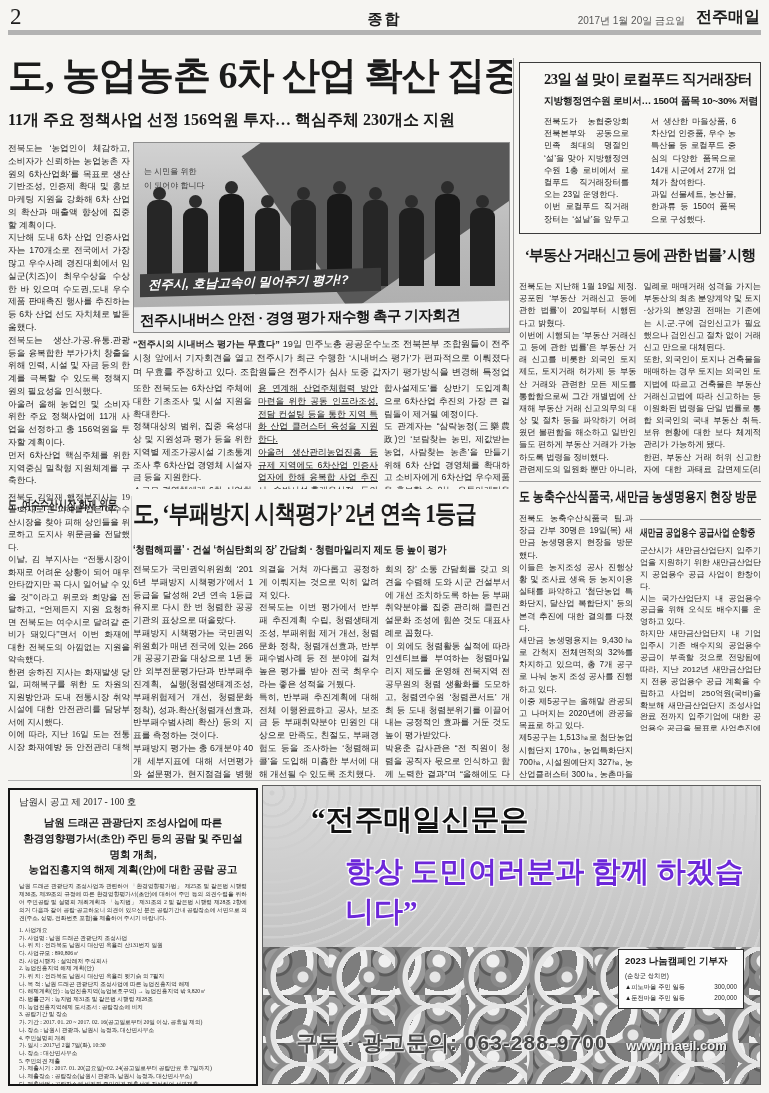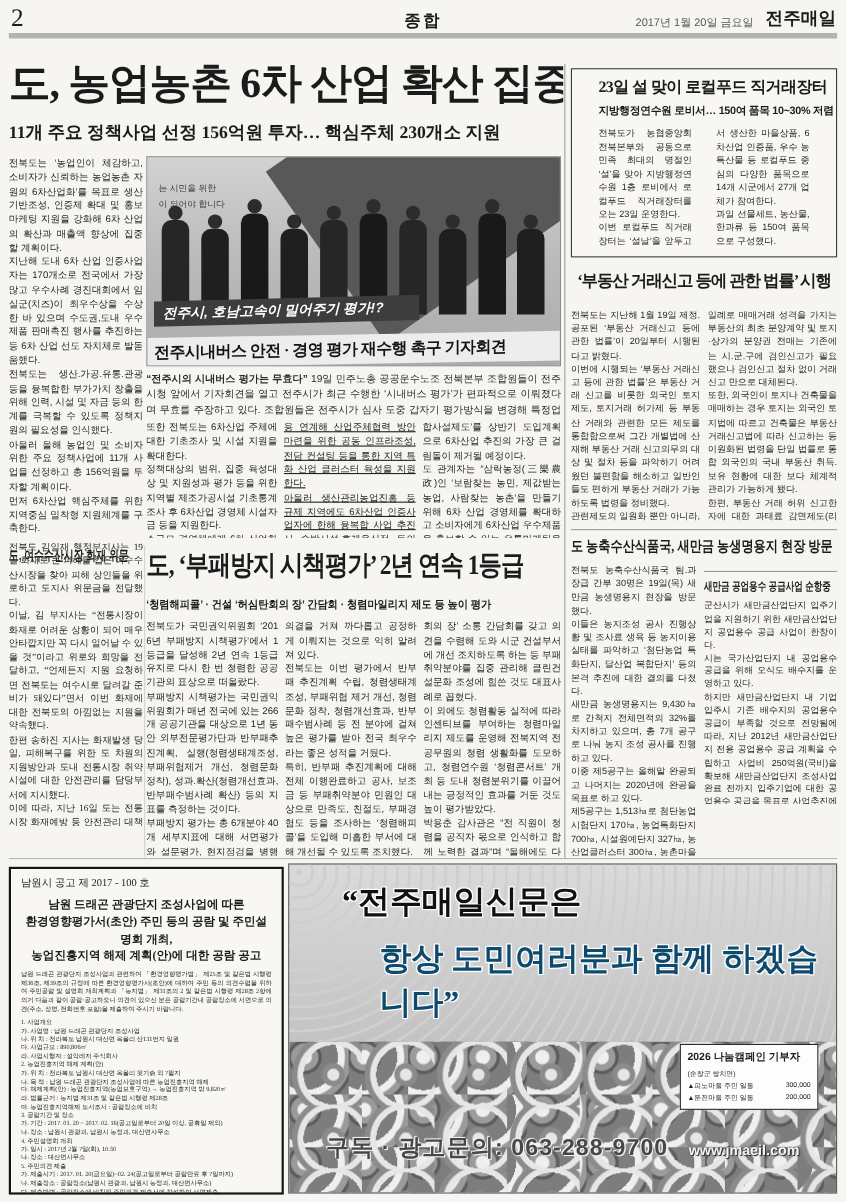--- a/index.html
+++ b/index.html
@@ -96,21 +96,21 @@
       background:repeating-radial-gradient(circle at 9px 7px,#cfcfcf 0 2px,transparent 3px 11px);}
   .ad-bottom{position:absolute;left:0;right:0;bottom:0;height:46%;background:#7d7d7d;}
   .ad-bottom::before{content:"";position:absolute;inset:0;
       background:repeating-radial-gradient(circle at 14px 14px,#efefef 0 6px,#9b9b9b 7px 12px,#5c5c5c 13px 15px,transparent 16px 30px);
       background-size:54px 48px;}
   .ad-bottom::after{content:"";position:absolute;inset:0;
       background:repeating-radial-gradient(circle at 40px 30px,#e6e6e6 0 5px,#8b8b8b 6px 10px,transparent 11px 27px);
       background-size:66px 58px;}
   .ad-slogan1{left:48px;top:14px;font-size:29px;font-weight:900;color:#111;
       text-shadow:0 0 3px #fff,1px 1px 0 #fff,-1px -1px 0 #fff,1px -1px 0 #fff,-1px 1px 0 #fff;z-index:3;}
-  .ad-slogan2{left:82px;top:66px;font-size:29px;font-weight:900;color:#0c4a6e;
+  .ad-slogan2{left:82px;top:66px;font-size:29px;font-weight:900;color:#6d28d9;
       text-shadow:0 0 3px #fff,1px 1px 0 #fff,-1px -1px 0 #fff,1px -1px 0 #fff,-1px 1px 0 #fff;z-index:3;}
   .donor-box{right:16px;top:163px;width:112px;background:#fdfdfd;border:1px solid #2a2a2a;padding:5px 6px;z-index:4;}
   .donor-title{font-size:9.5px;font-weight:900;white-space:nowrap;}
   .donor-region{font-size:6.3px;margin-top:4px;}
   .donor-row{display:flex;justify-content:space-between;font-size:6.3px;margin-top:2px;white-space:nowrap;}
   .ad-contact{left:0;right:0;top:243px;text-align:center;z-index:4;}
   .ad-phone{font-size:21px;font-weight:900;color:#474747;letter-spacing:1px;
       text-shadow:0 0 2px #fff,1px 1px 0 #eee,-1px -1px 0 #eee;}
   .ad-site{font-size:13px;font-weight:900;color:#f4f4f4;margin-left:14px;
       text-shadow:0 0 2px #444,1px 1px 0 #333;}
@@ -266,21 +266,21 @@
 8. 아울러 본 공람안은 최종 결정된 내용이 아니며 앞으로 행정절차 이행 과정에서 변경될 수 있음을 알려드리니 이에 유의하시기 바랍니다.</div>
 
   </div>
 
   <div class="abs ad">
     <div class="ad-top"></div>
     <div class="ad-bottom"></div>
     <div class="abs ad-slogan1 serif">“전주매일신문은</div>
     <div class="abs ad-slogan2 serif">항상 도민여러분과 함께 하겠습니다”</div>
     <div class="abs donor-box">
-      <div class="donor-title">2026 나눔캠페인 기부자</div>
+      <div class="donor-title">2023 나눔캠페인 기부자</div>
       <div class="donor-region">(순창군 쌍치면)</div>
       <div class="donor-row">
         <span>▲피노마을 주민 일동</span>
         <span>300,000</span>
       </div>
       <div class="donor-row">
         <span>▲둔전마을 주민 일동</span>
         <span>200,000</span>
       </div>
     </div>

